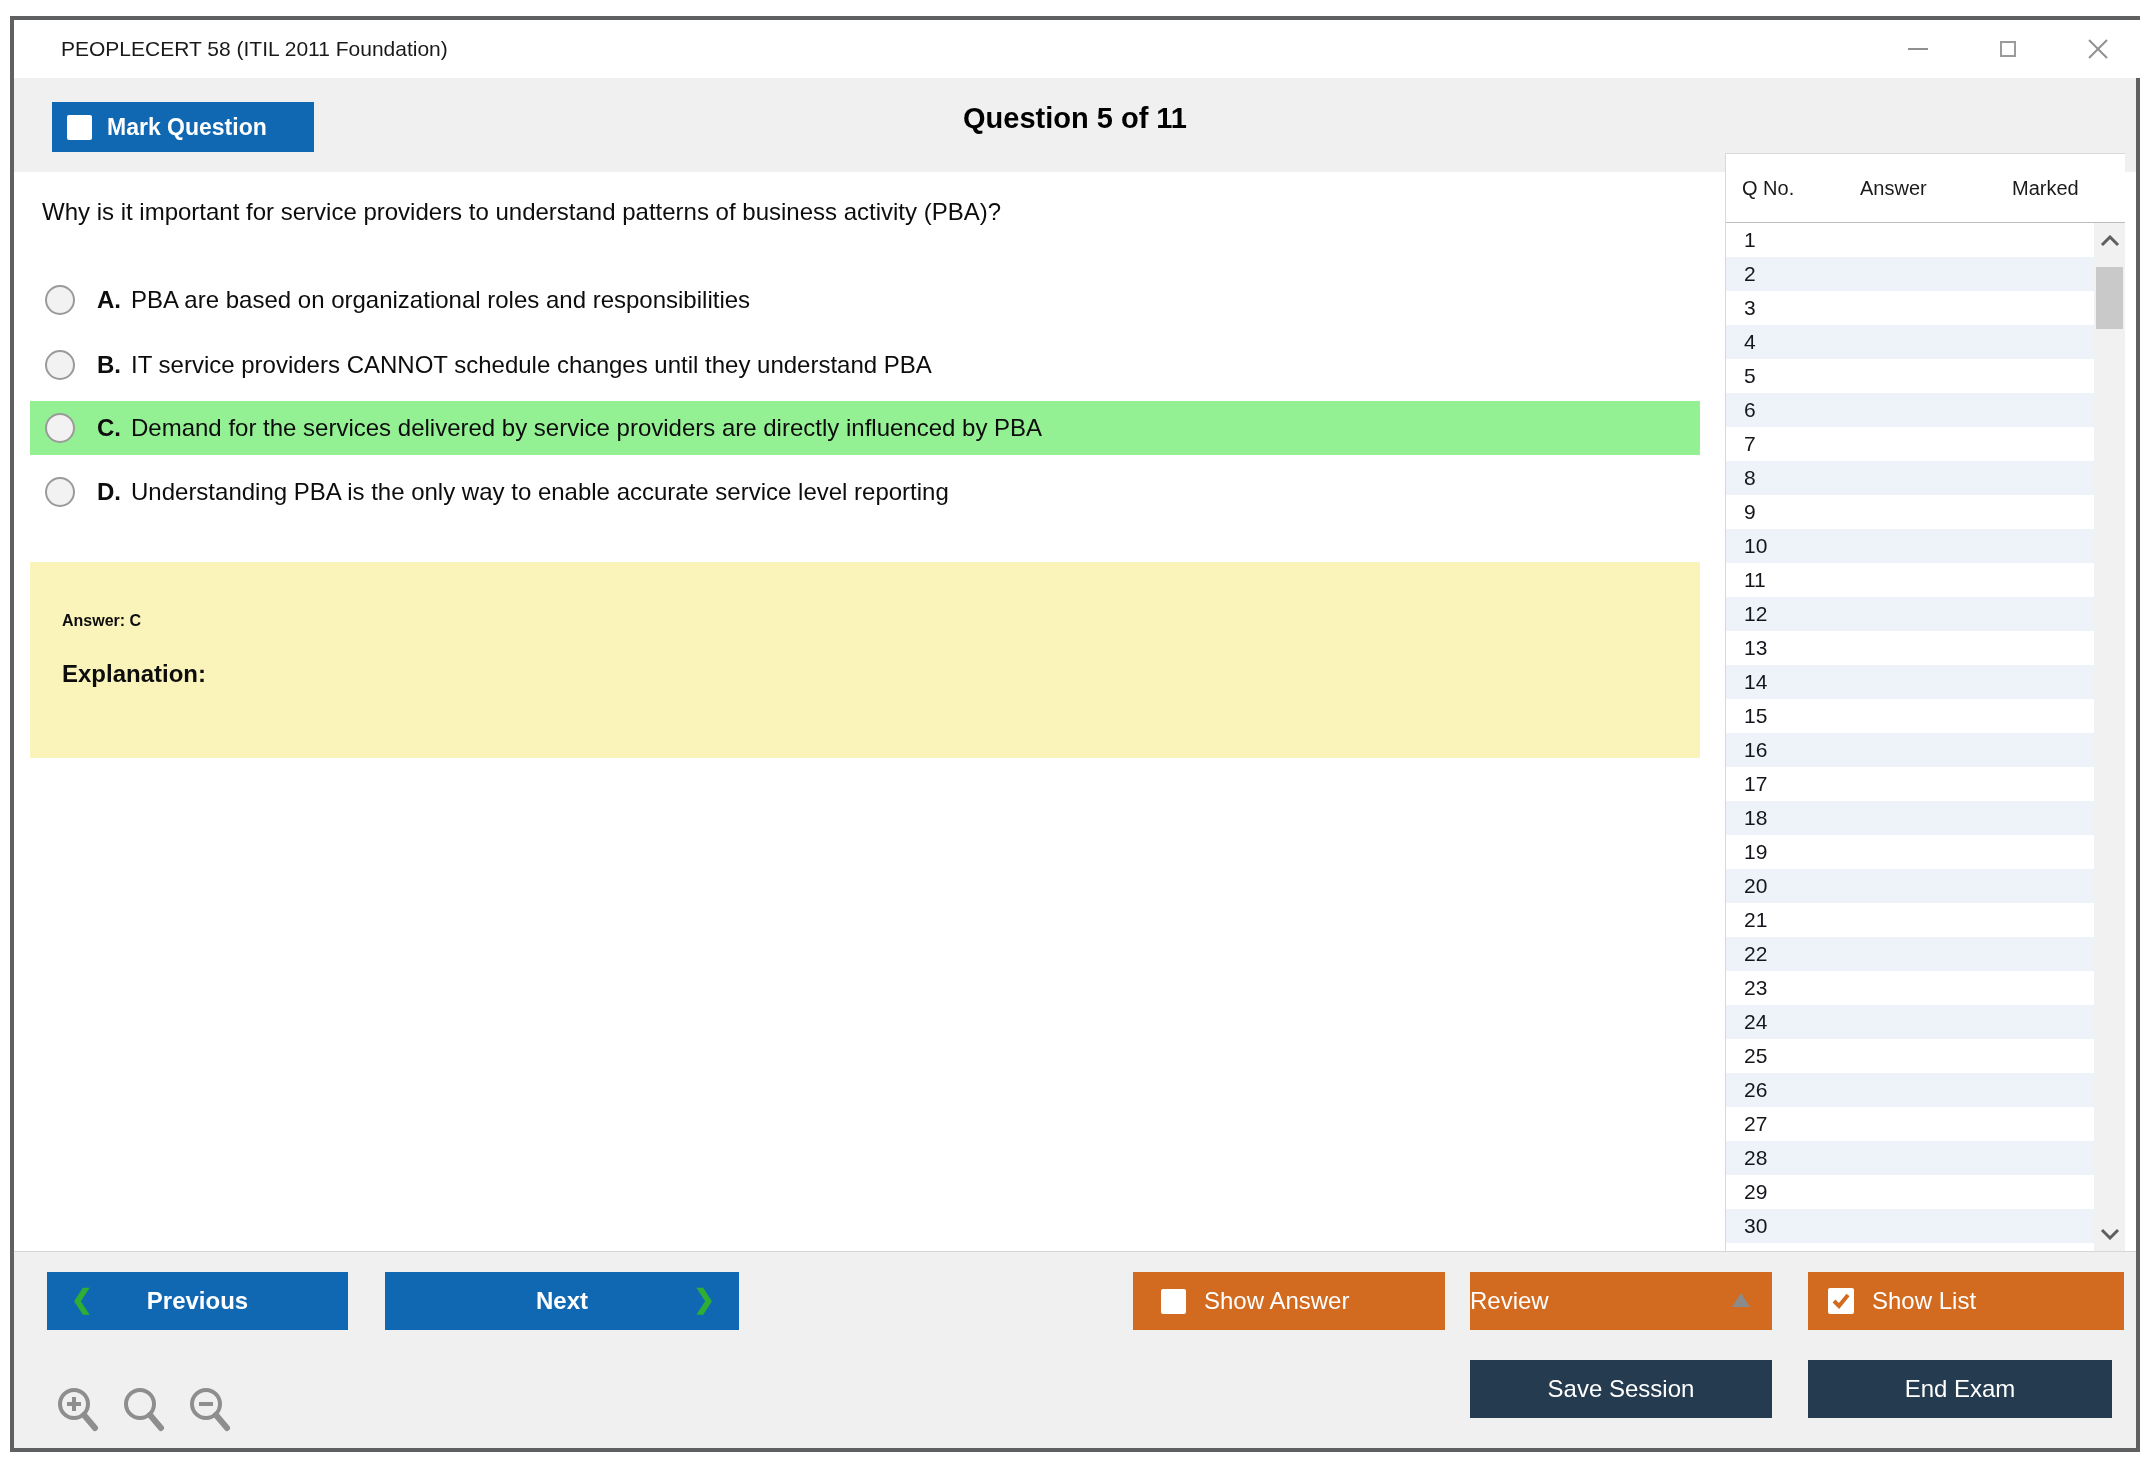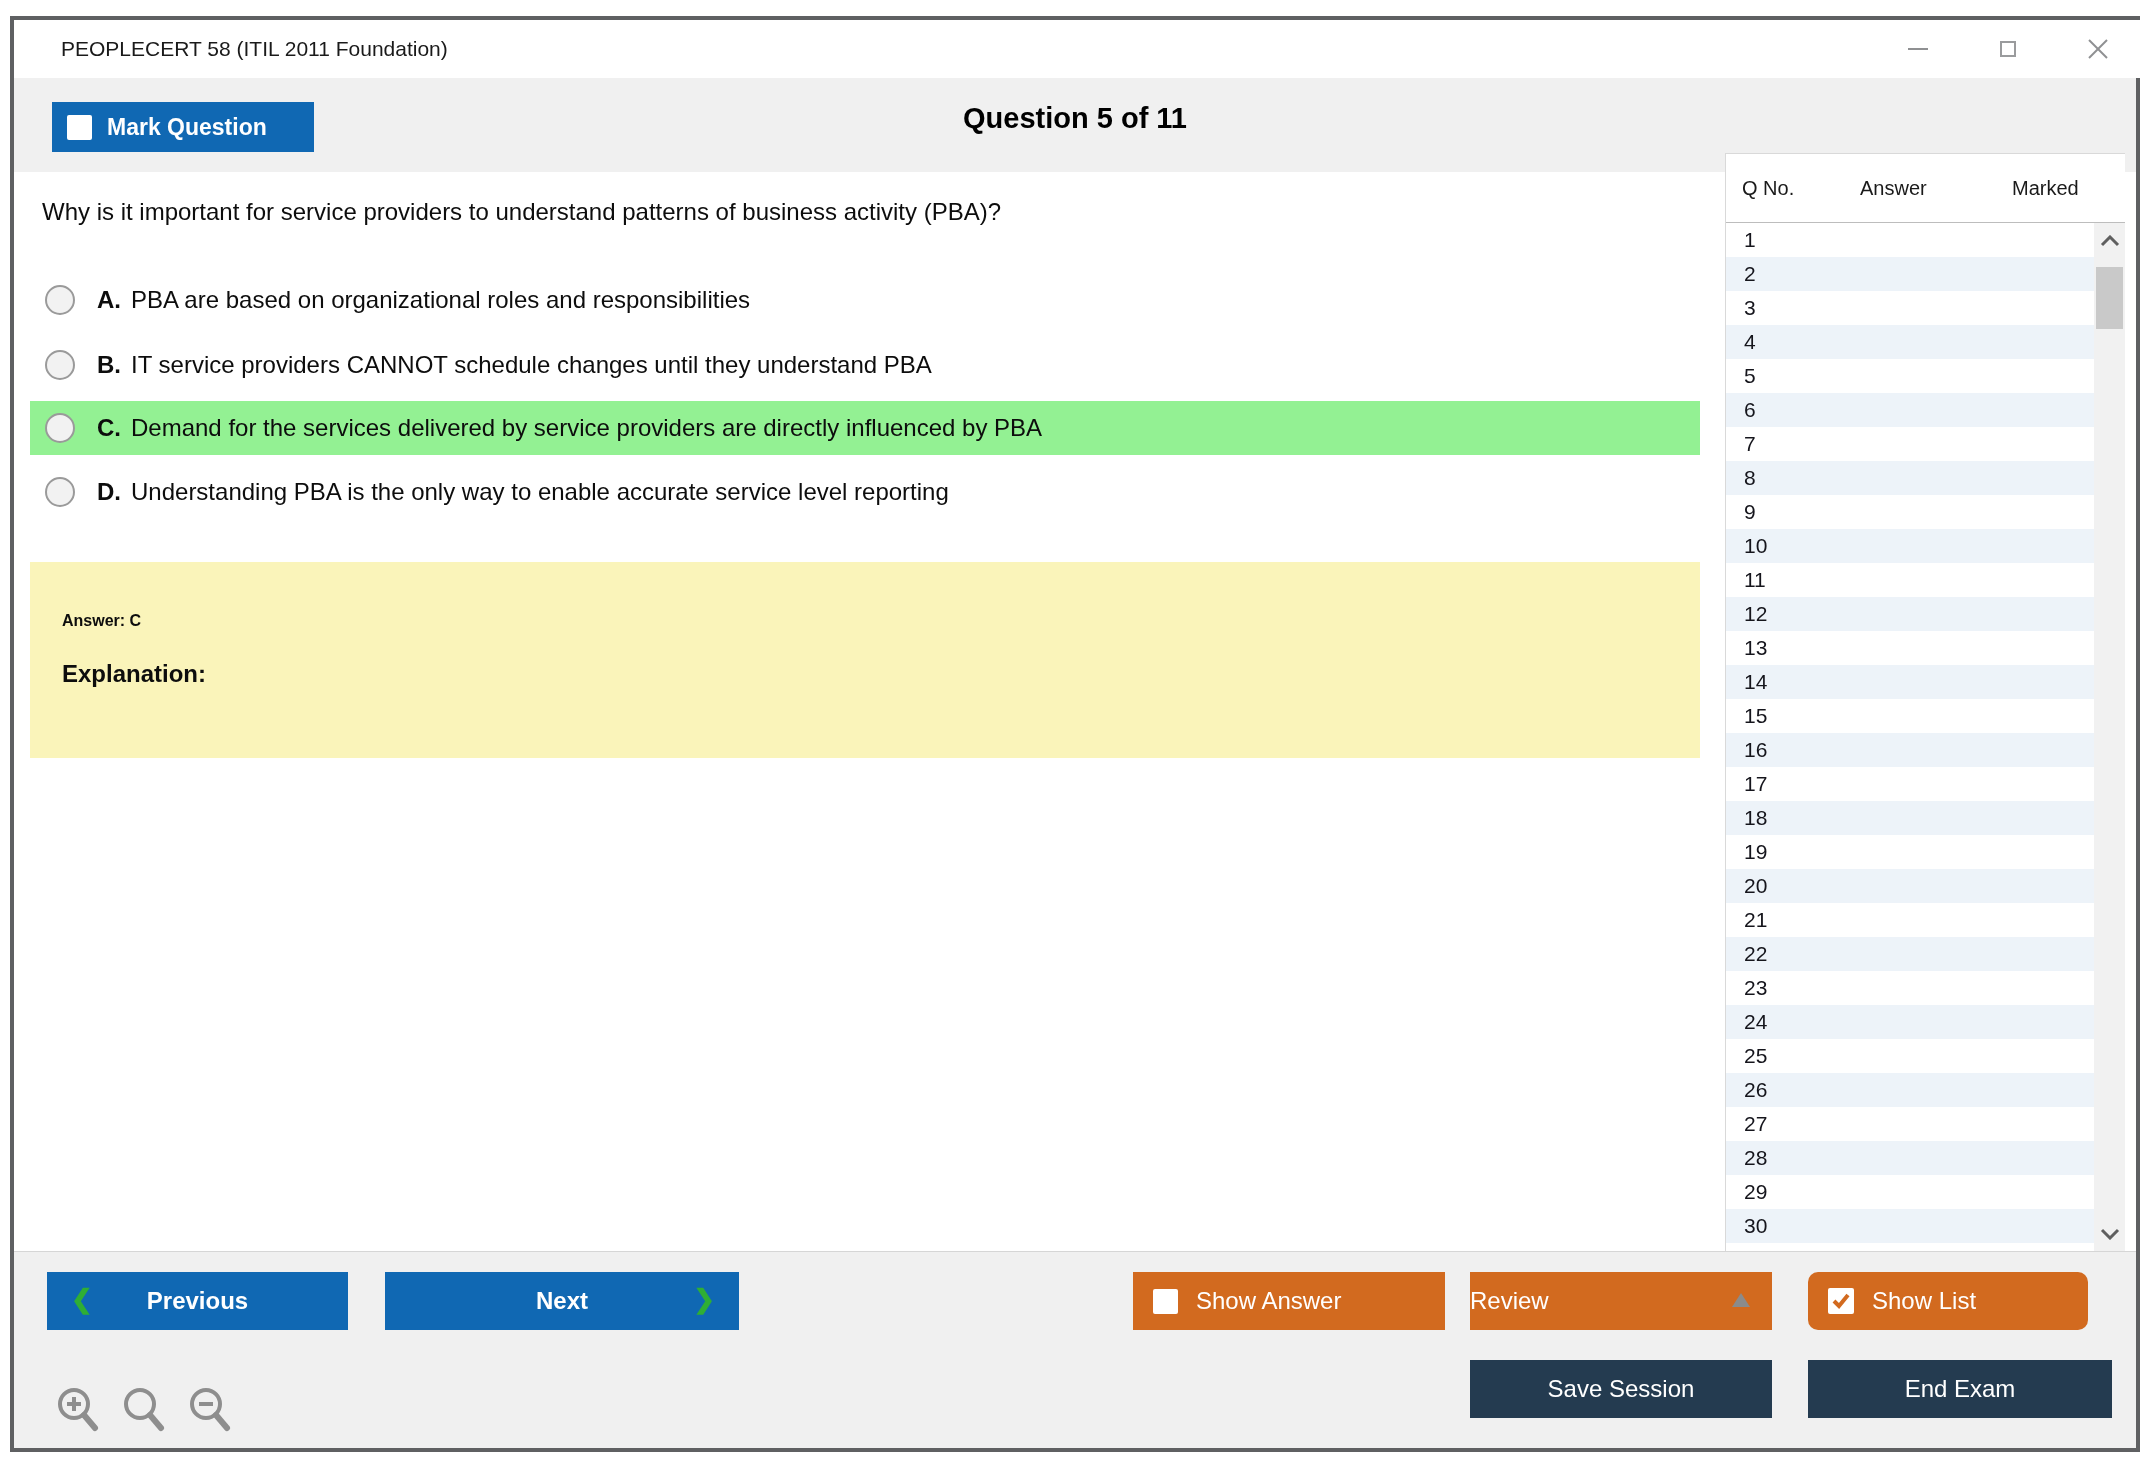--- a/index.html
+++ b/index.html
@@ -68,26 +68,26 @@
   .fbtn .txt{color:#ffffff;font-size:24px;}
   .blue{background:var(--accent-blue,#1068b3);}
   .orange{background:var(--accent-orange,#d26a1f);}
   .navy{background:var(--navy,#243b50);}
   .btn-prev{left:33px;top:20px;width:301px;justify-content:center;}
   .btn-prev .txt,.btn-next .txt{font-weight:bold;}
   .btn-next{left:371px;top:20px;width:354px;justify-content:center;}
   .chev{font-size:26px;font-weight:bold;color:var(--chevron-green,#2fae35);line-height:1;}
   .chev-left{position:absolute;left:24px;top:14px;}
   .chev-right{position:absolute;right:24px;top:14px;}
-  .btn-show-answer{left:1119px;top:20px;width:312px;padding-left:20px;gap:18px;}
+  .btn-show-answer{left:1119px;top:20px;width:312px;padding-left:28px;gap:18px;}
   .btn-review{left:1456px;top:20px;width:302px;}
   .review-tri{position:absolute;right:22px;top:21px;width:0;height:0;
               border-left:9px solid transparent;border-right:9px solid transparent;
               border-bottom:14px solid #8b8b8b;}
-  .btn-show-list{left:1794px;top:20px;width:280px;padding-left:20px;gap:18px;border-radius:10px;}
+  .btn-show-list{left:1794px;top:20px;width:316px;padding-left:20px;gap:18px;}
   .cb-checked{width:26px;height:26px;background:#ffffff;border-radius:2px;flex:0 0 auto;
               display:flex;align-items:center;justify-content:center;}
   .btn-save{left:1456px;top:108px;width:302px;justify-content:center;text-align:right;}
   .btn-end{left:1794px;top:108px;width:304px;justify-content:center;}
   .zoom-tools{position:absolute;left:40px;top:132px;display:flex;gap:16px;align-items:center;}
   .zoom-tools svg{cursor:pointer;}
 </style>
 </head>
 <body>
 

